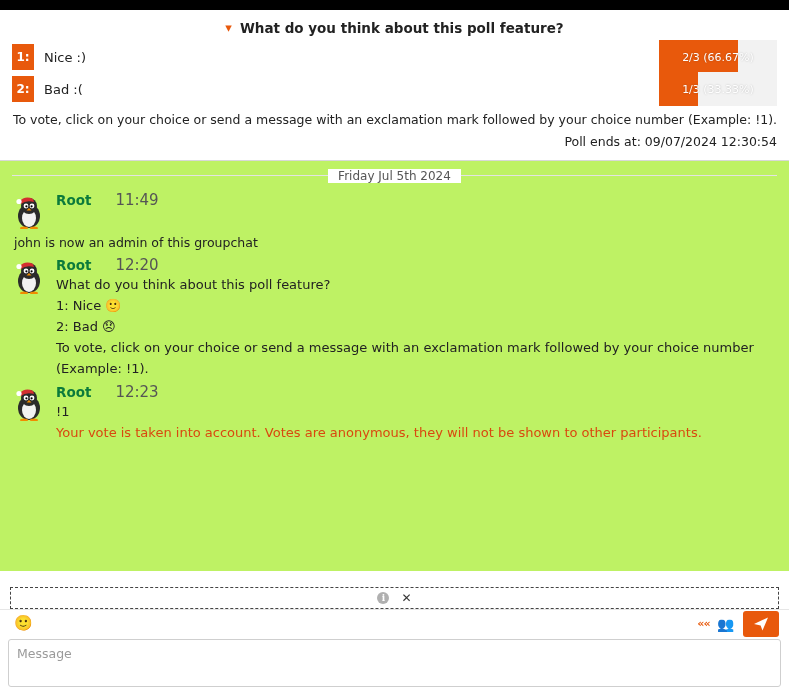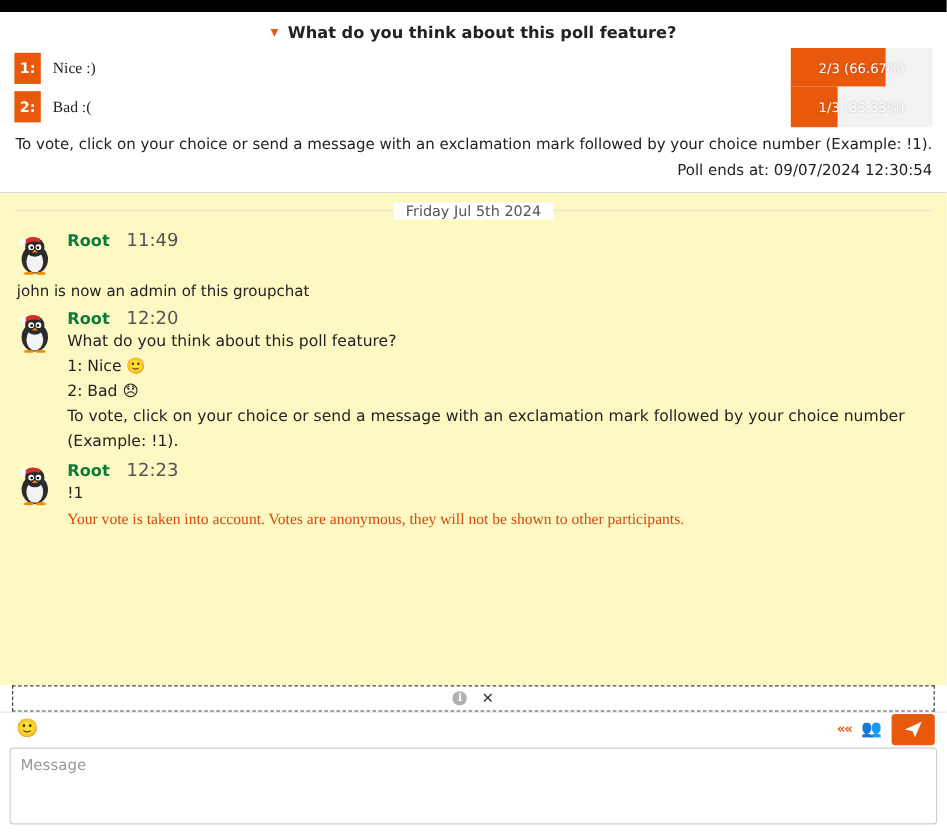--- a/index.html
+++ b/index.html
@@ -63,21 +63,20 @@
     align-items: center;
     justify-content: center;
     flex: 0 0 auto;
     margin-right: 10px;
   }
   .poll-label {
     flex: 1 1 auto;
     font-size: 13px;
     color: #222;
     white-space: nowrap;
-    font-family: Liberation Serif, serif;
   }
   .poll-bar-wrap {
     width: 118px;
     height: 34px;
     background: #f2f2f2;
     position: relative;
     flex: 0 0 auto;
   }
   .poll-bar-fill {
     position: absolute;
@@ -102,21 +101,21 @@
     line-height: 1.6;
     padding-top: 2px;
   }
 
   
   .chat {
     position: relative;
     height: 410px;
     overflow: hidden;
     padding: 0 12px;
-    background: #fef9c3;
+    background: #bef264;
   }
   .date-sep {
     text-align: center;
     font-size: 12px;
     color: #555;
     padding: 8px 0 6px 0;
     position: relative;
   }
   .date-sep::before {
     content: "";
@@ -141,37 +140,37 @@
   .avatar {
     width: 34px; height: 34px;
     flex: 0 0 auto;
     margin-top: 4px;
     position: relative;
   }
   .msg-body { flex: 1 1 auto; min-width: 0; }
   .msg-head {
     display: flex;
     align-items: baseline;
-    gap: 14px;
+    gap: 24px;
   }
   .author {
     color: #0b7a3b;
     font-weight: bold;
     font-size: 13.5px;
   }
   .time {
     color: #555;
     font-size: 15px;
   }
   .line {
     font-size: 13px;
     color: #222;
     line-height: 1.62;
   }
-  .line.orange { color: #d9480f; font-family: Liberation Serif, serif; }
+  .line.orange { color: #d9480f; }
   .sysline {
     font-size: 12.5px;
     color: #222;
     padding: 4px 0 4px 2px;
   }
 
   
   .bottom {
     position: absolute;
     left: 0; right: 0; bottom: 0;
@@ -236,21 +235,21 @@
     display: flex;
     align-items: center;
     justify-content: center;
     color: #fff;
     cursor: pointer;
   }
   .msgbox {
     margin: 2px 8px 8px 8px;
     border: 1px solid #cfcfcf;
     border-radius: 3px;
-    height: 64px;
+    height: 48px;
     padding: 6px 8px;
     font-size: 12.5px;
     color: #9a9a9a;
     background: #fff;
     overflow: hidden;
   }
   .scrollbar-track {
     position: absolute;
     right: 0; top: 10px;
     width: 4px;

